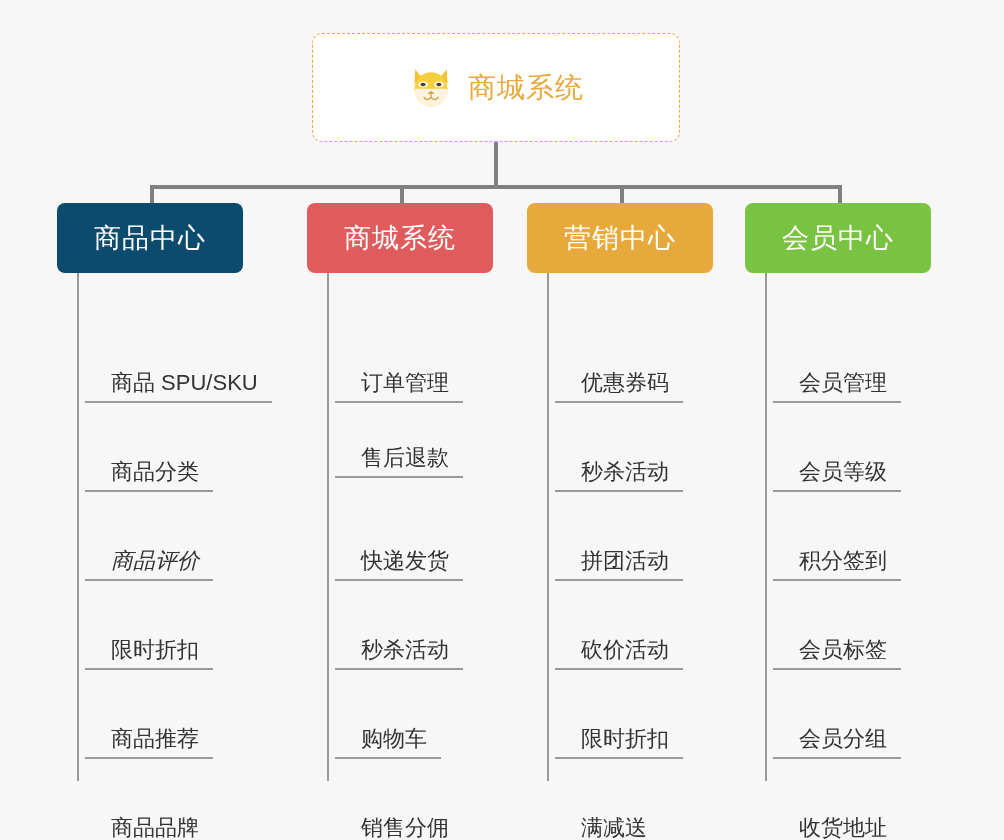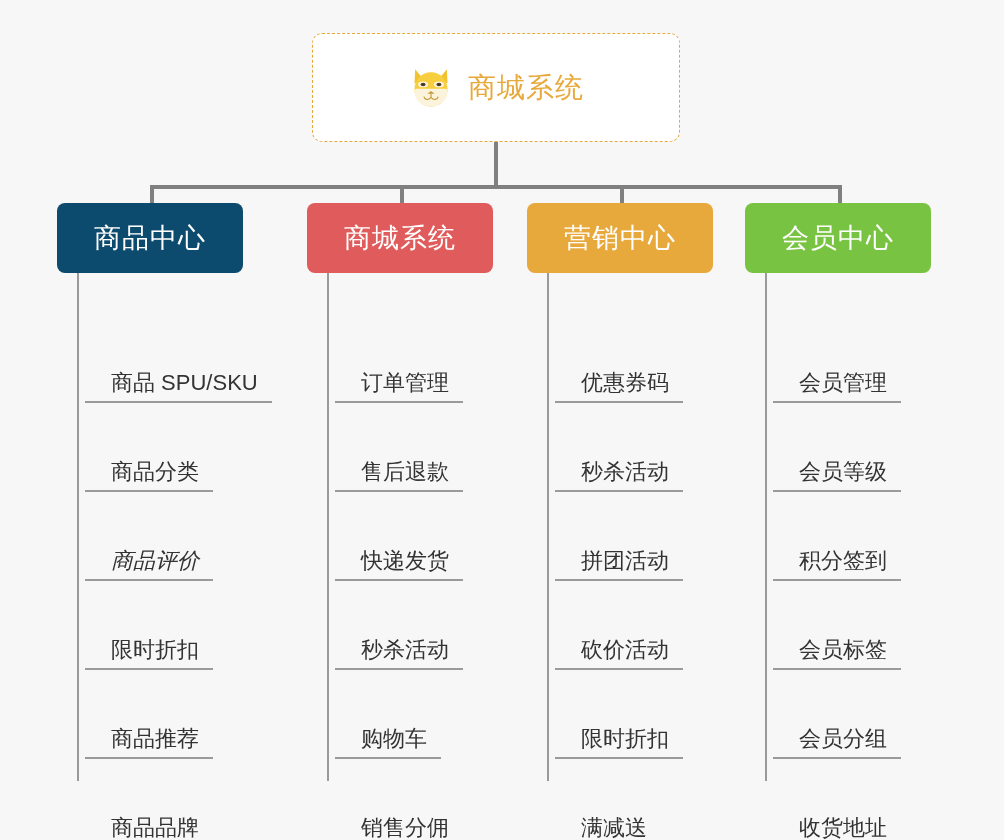--- a/index.html
+++ b/index.html
@@ -174,21 +174,21 @@
 
   <div class="column" style="left:307px;">
     <div class="cat-box" style="background:#e05c5c;">
       <span class="cat-label">商城系统</span>
     </div>
     <div class="trunk" style="height:508px;"></div>
     <ul class="leaf-list">
       <li class="leaf" style="top:98px;">
         <span class="leaf-text">订单管理</span>
         </li>
-      <li class="leaf" style="top:187px;">
+      <li class="leaf" style="top:173px;">
         <span class="leaf-text">售后退款</span>
         </li>
       <li class="leaf" style="top:276px;">
         <span class="leaf-text">快递发货</span>
         </li>
       <li class="leaf" style="top:365px;">
         <span class="leaf-text">秒杀活动</span>
         </li>
       <li class="leaf" style="top:454px;">
         <span class="leaf-text">购物车</span>

